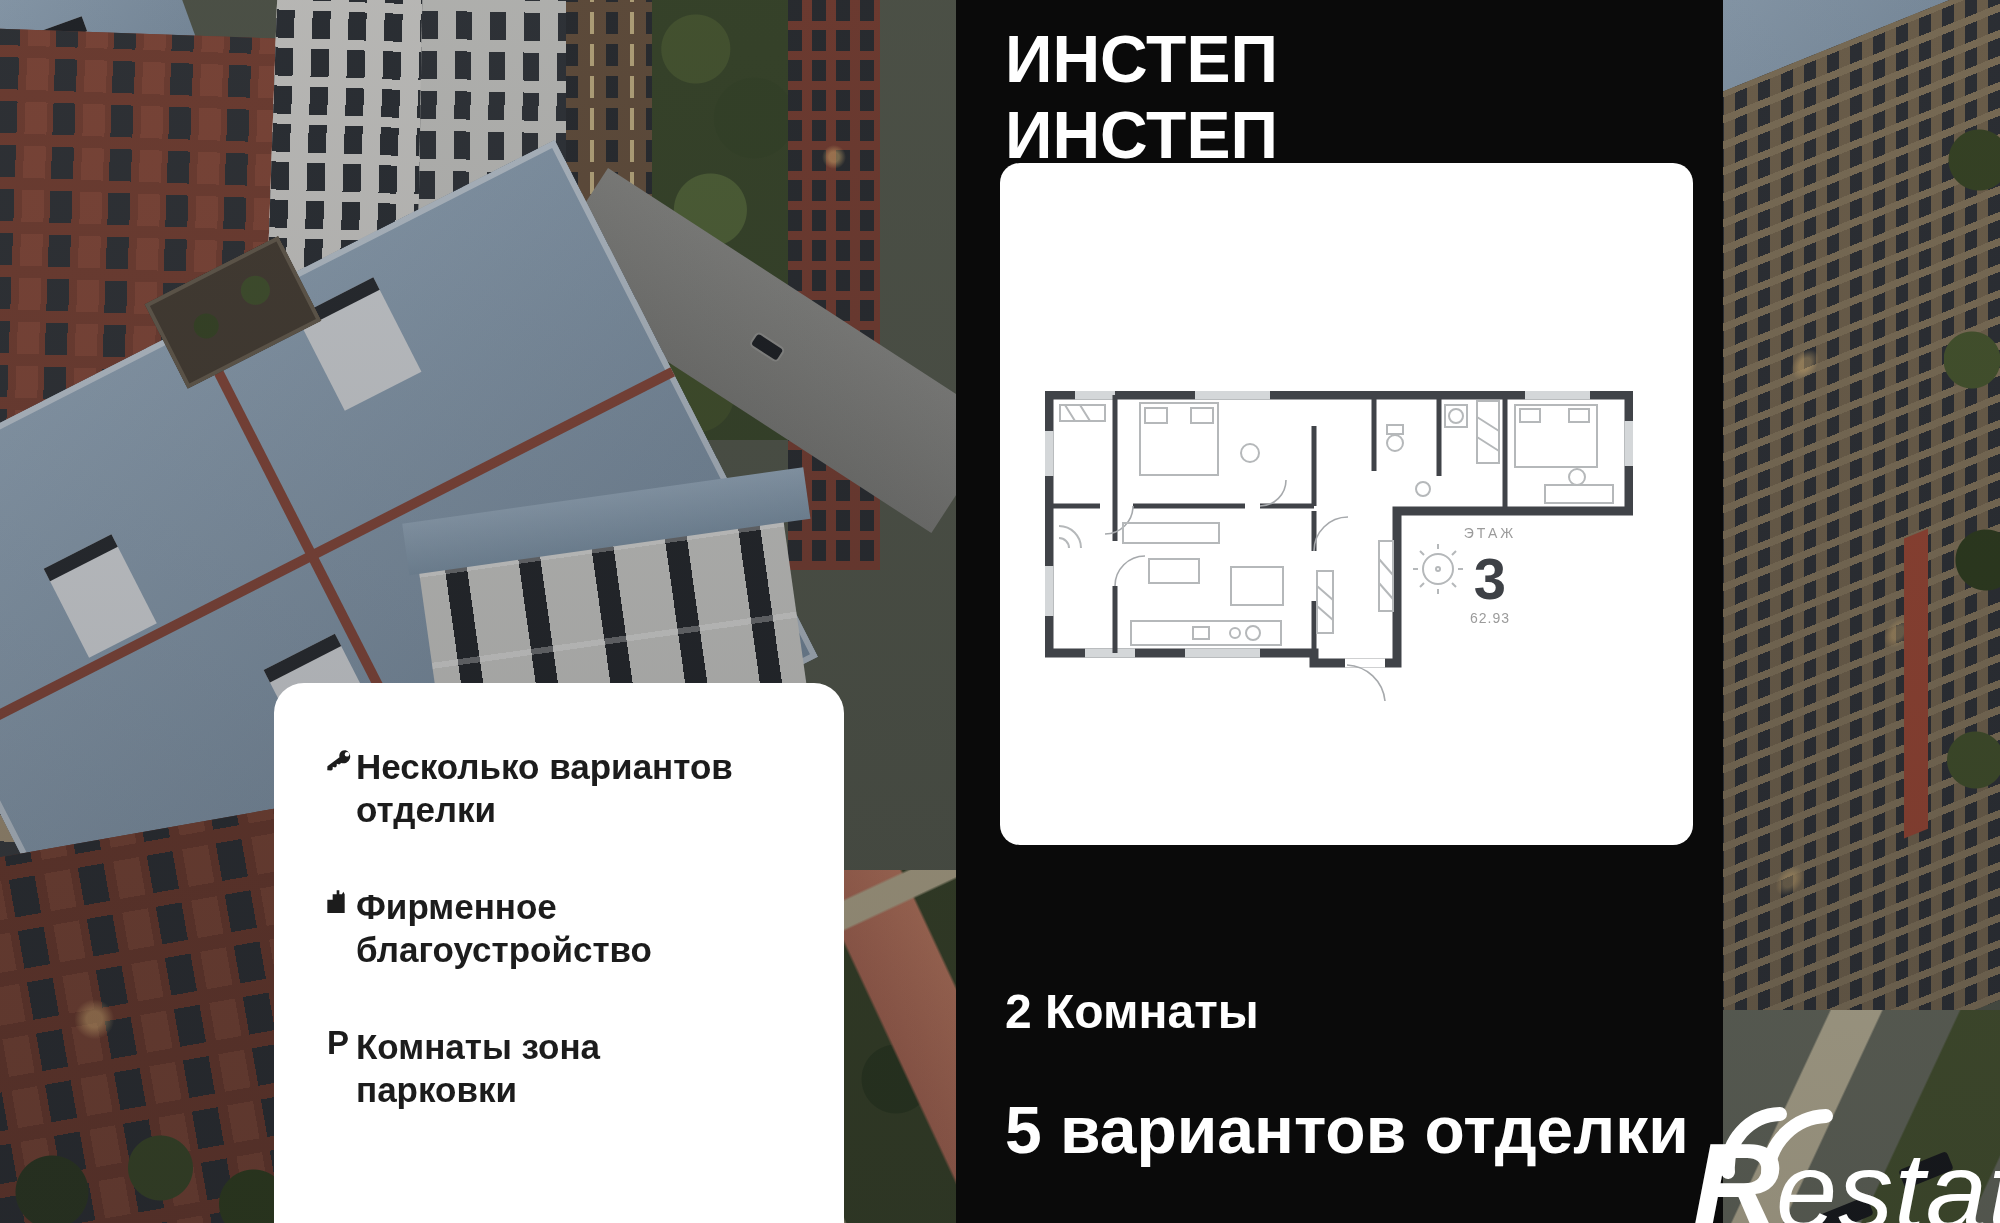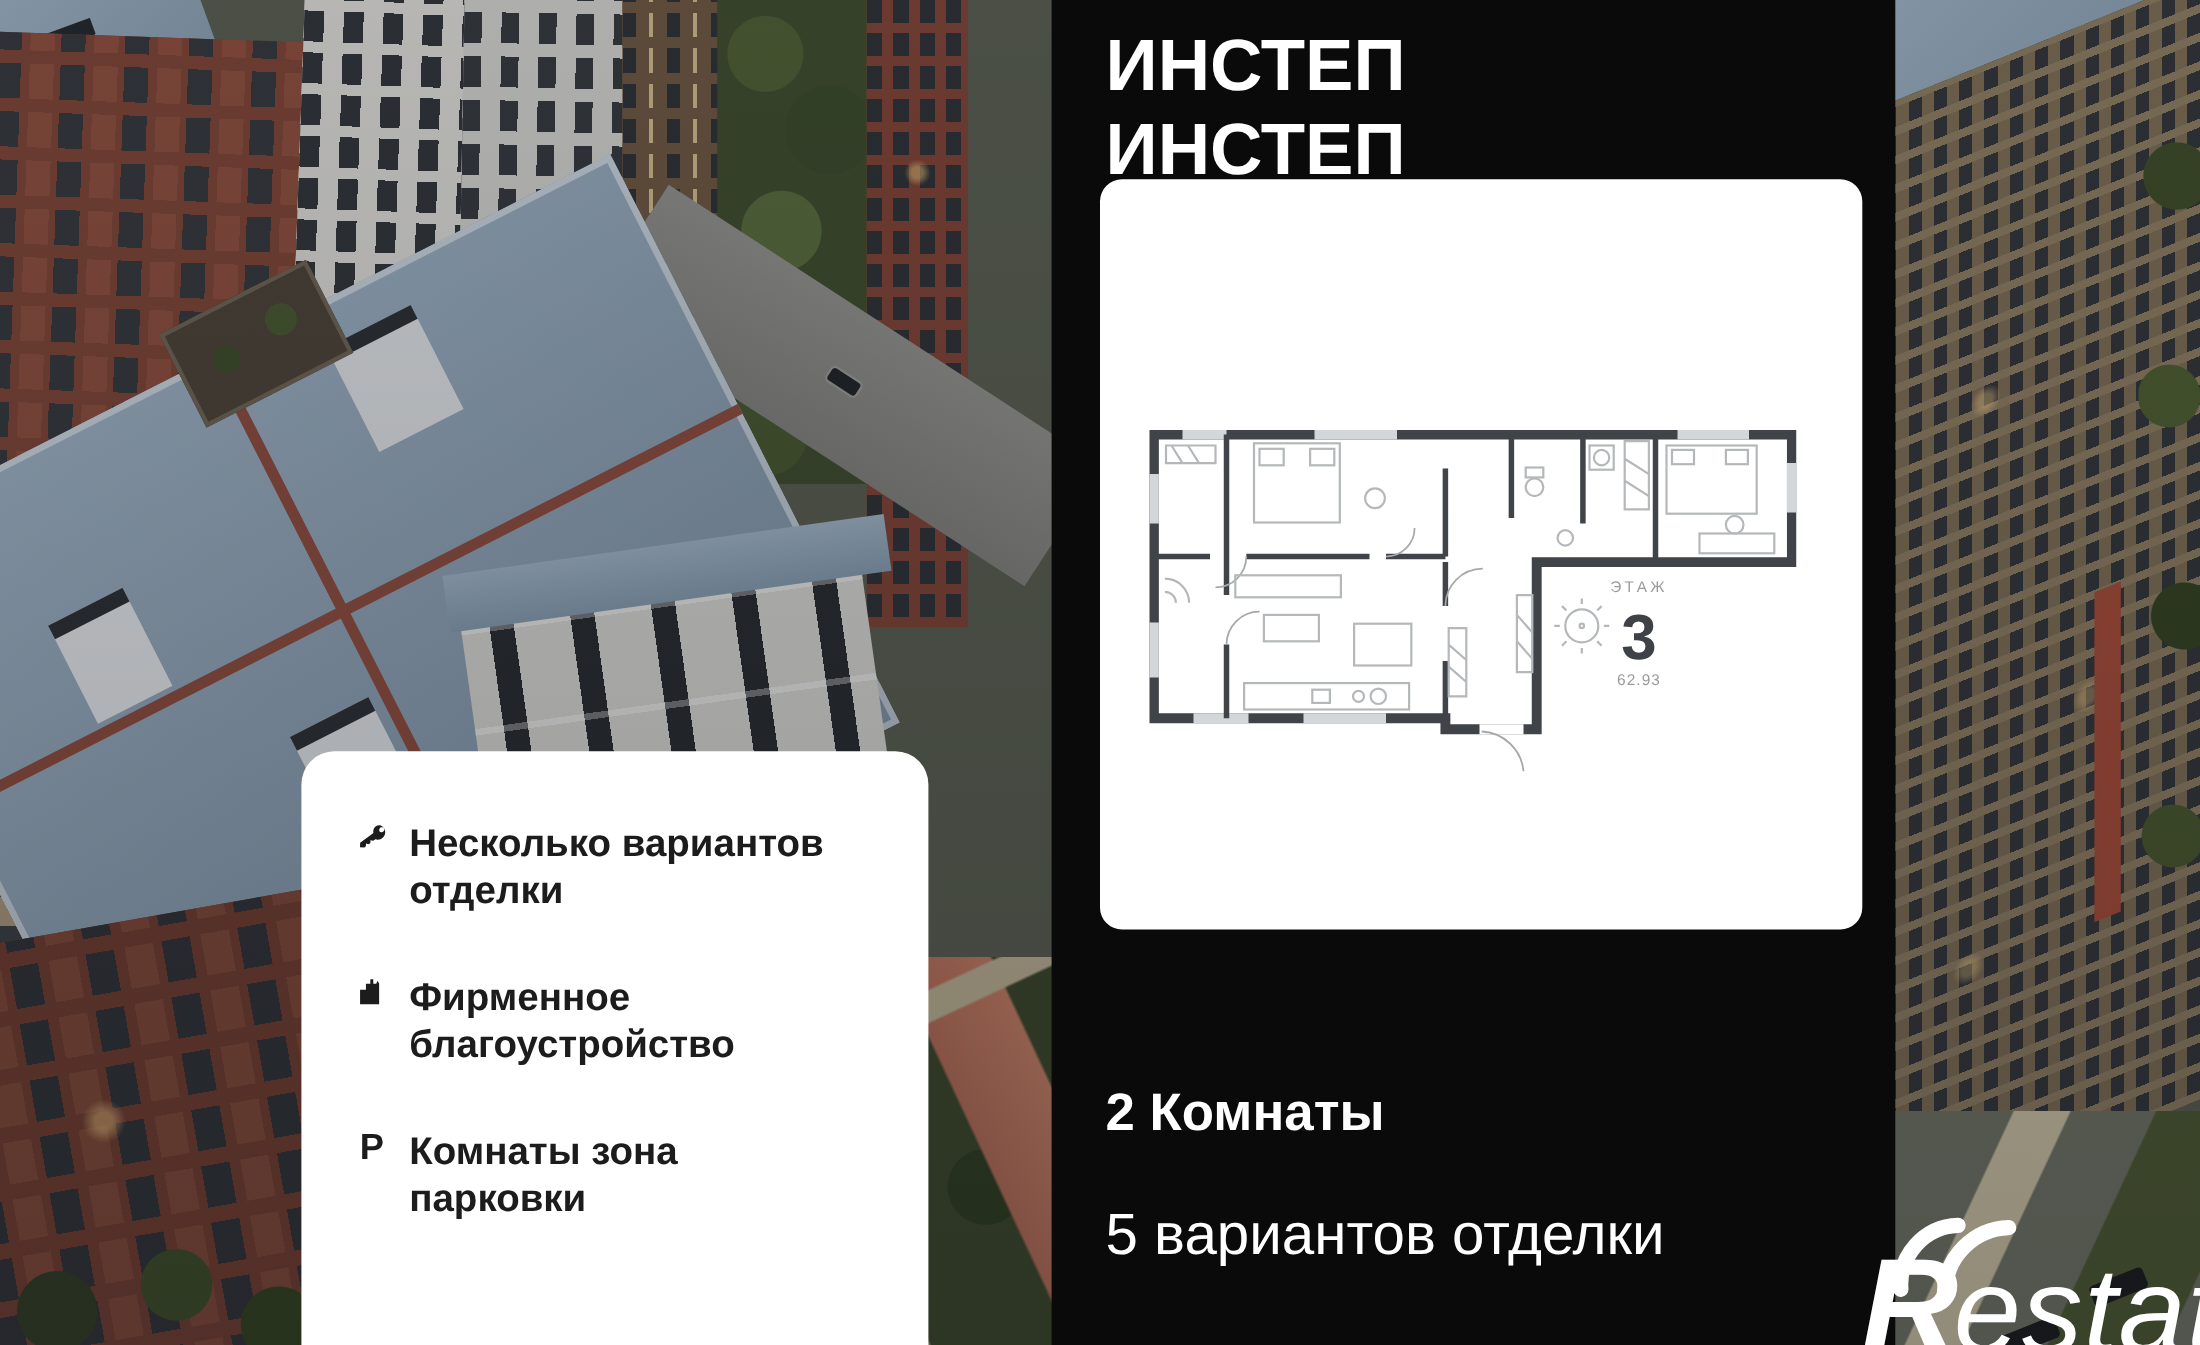--- a/index.html
+++ b/index.html
@@ -108,37 +108,37 @@
   .ground-right .car1,.ground-right .car2{position:absolute;width:52px;height:20px;background:#17191c;border-radius:4px;transform:rotate(-22deg);}
   .ground-right .car1{left:200px;top:150px;}
   .ground-right .car2{left:120px;top:195px;}
   .photo-dim{position:absolute;inset:0;background:linear-gradient(rgba(18,20,26,.16),rgba(18,20,26,.30));}
 
   
   .features-card{
     position:absolute;left:274px;top:683px;width:570px;height:600px;
     background:var(--card_bg,#fff);border-radius:30px;padding:62px 38px 0 46px;z-index:3;
   }
-  .feature{display:flex;gap:16px;margin-bottom:54px;}
+  .feature{display:flex;margin-bottom:54px;}
   .feature .ficon{flex:0 0 36px;width:36px;height:36px;display:flex;align-items:flex-start;justify-content:center;color:var(--text_dark,#1c1c1c);}
   .feature .ficon svg{width:32px;height:32px;fill:var(--text_dark,#1c1c1c);}
   .feature .ficon .pletter{font-size:33px;font-weight:700;line-height:36px;color:var(--text_dark,#1c1c1c);}
   .feature .flabel{max-width:410px;font-size:35px;line-height:43px;font-weight:700;color:var(--text_dark,#1c1c1c);}
 
   
   .black-panel{
     position:absolute;left:956px;top:-90px;width:767px;height:1480px;
     background:var(--panel_bg,#0a0a0a);border-radius:44px;z-index:4;
   }
   .bp-title{position:absolute;left:49px;top:111px;color:var(--text_light,#fff);font-size:66px;line-height:76px;font-weight:700;letter-spacing:0;}
   
   .plan-card{position:absolute;left:44px;top:253px;width:693px;height:682px;background:var(--card_bg,#fff);border-radius:20px;}
   .plan-svg{position:absolute;left:45px;top:228px;}
   .bp-rooms{position:absolute;left:49px;top:1074px;color:var(--text_light,#fff);font-size:48px;font-weight:700;}
-  .bp-options{position:absolute;left:49px;top:1182px;color:var(--text_light,#fff);font-size:53px;font-weight:400;}
+  .bp-options{position:absolute;left:49px;top:1182px;color:var(--text_light,#fff);font-size:66px;font-weight:700;}
   .bp-area{position:absolute;left:49px;top:1296px;color:var(--text_light,#fff);font-size:134px;font-weight:700;letter-spacing:-3px;white-space:nowrap;}
   .bp-area .unit{margin-left:26px;}
   .bp-area sup{font-size:62px;vertical-align:58px;letter-spacing:0;}
 
   
   .logo{position:absolute;left:1692px;top:1100px;width:360px;height:140px;z-index:5;color:#fff;}
   .logo .arcs{position:absolute;left:26px;top:2px;}
   .logo .arcs path{stroke:#fff;stroke-width:14;fill:none;stroke-linecap:round;}
   .logo-text{position:absolute;left:0;top:26px;font-style:italic;white-space:nowrap;}
   .logo-text .lr{font-size:122px;font-weight:700;line-height:1;}

